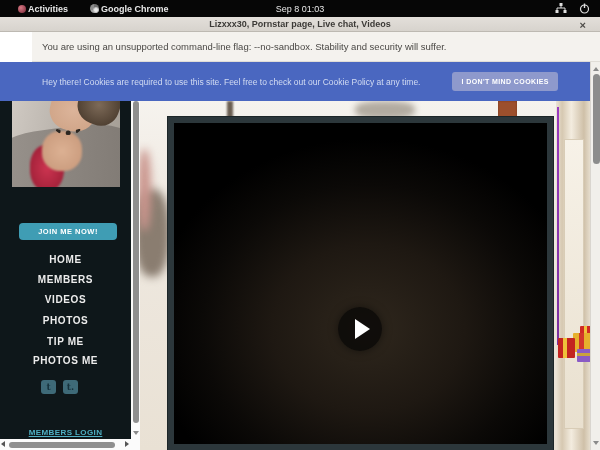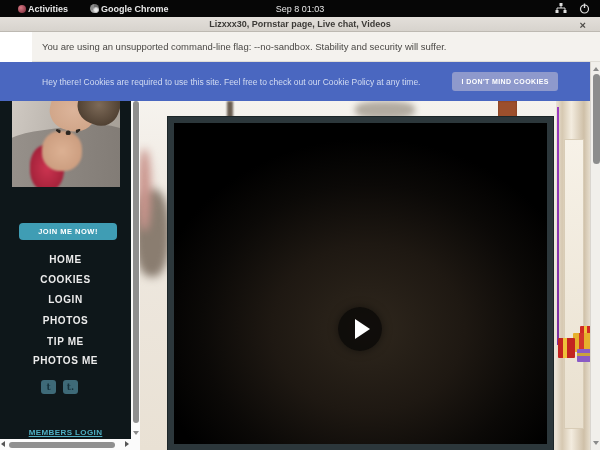--- a/index.html
+++ b/index.html
@@ -235,22 +235,22 @@
       <div class="photo">
         <i class="ph-cardigan"></i>
         <i class="ph-top"></i>
         <i class="ph-skin"></i>
         <i class="ph-face"></i>
         <i class="ph-hair"></i>
         <i class="ph-necklace"></i>
       </div>
       <button class="join-btn">JOIN ME NOW!</button>
       <div class="side-menu-item" style="top:153px">HOME</div>
-      <div class="side-menu-item" style="top:173px">COOKIES</div>
-      <div class="side-menu-item" style="top:193px">LOGIN</div>
+      <div class="side-menu-item" style="top:173px">MEMBERS</div>
+      <div class="side-menu-item" style="top:193px">VIDEOS</div>
       <div class="side-menu-item" style="top:214px">PHOTOS</div>
       <div class="side-menu-item" style="top:235px">TIP ME</div>
       <div class="side-menu-item" style="top:254px">PHOTOS ME</div>
       <div class="social">
         <div class="soc-icon">t</div>
         <div class="soc-icon">t.</div>
       </div>
       <div class="members">MEMBERS LOGIN</div>
     </div>
 

